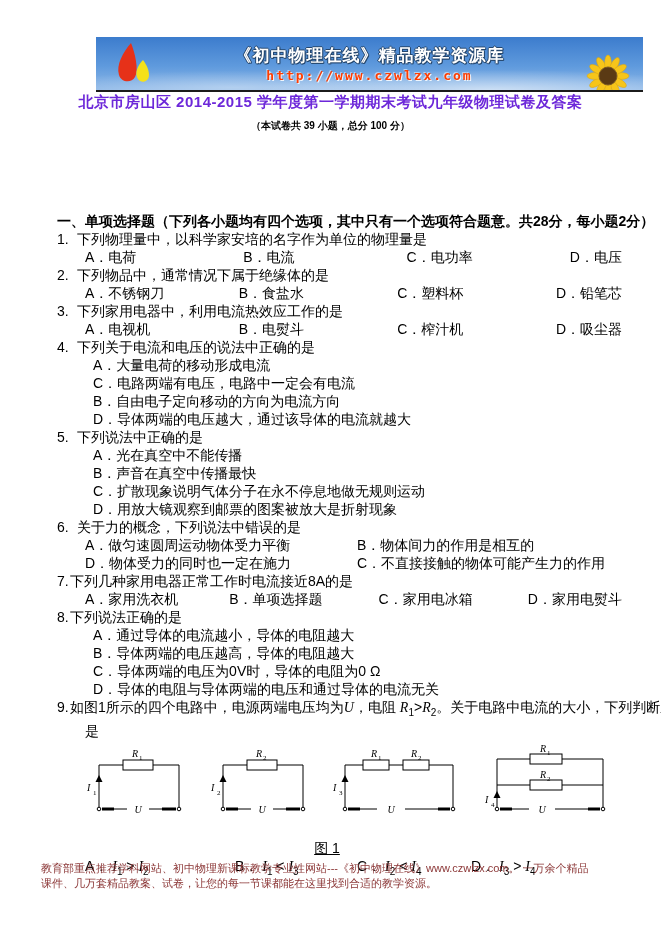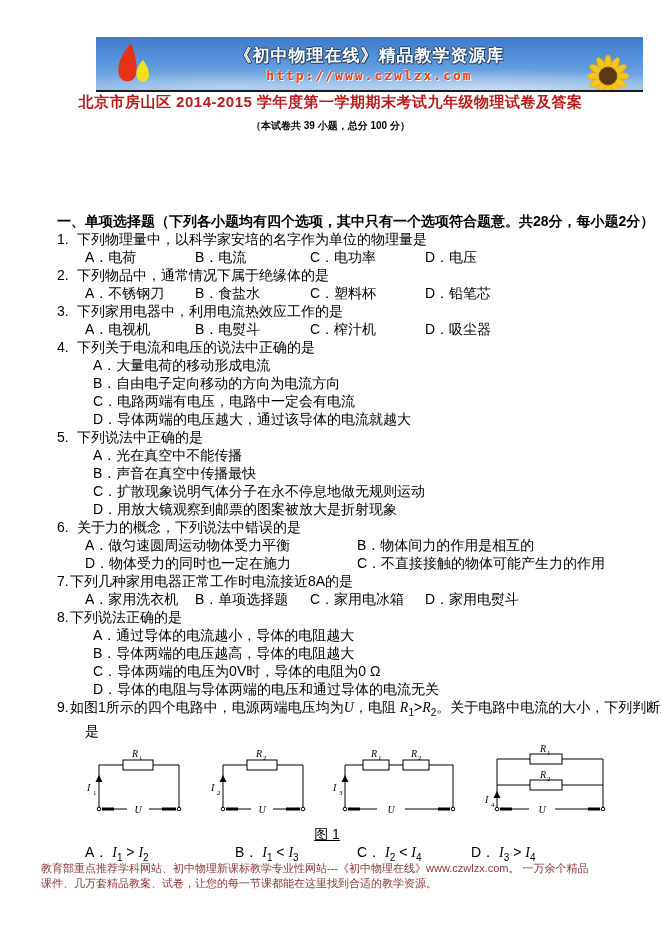--- a/index.html
+++ b/index.html
@@ -25,44 +25,44 @@
   }
   .site-url{
     margin-top:1px;font-family:"DejaVu Sans Mono",monospace;font-size:13px;font-weight:bold;
     color:#ff3c00;letter-spacing:2px;
     text-shadow:1px 1px 0 rgba(255,255,255,.85),-1px -1px 0 rgba(255,255,255,.5);
   }
   .sunflower{flex:0 0 auto;align-self:flex-end;margin-right:6px;margin-bottom:-6px;}
   
   .doc-title{
     position:absolute;left:0;top:93px;width:100%;text-align:center;
-    font-size:15px;font-weight:bold;color:#b91c1c;letter-spacing:.5px;white-space:nowrap;
+    font-size:15px;font-weight:bold;color:#6d28d9;letter-spacing:.5px;white-space:nowrap;
   }
   .doc-subtitle{
     position:absolute;left:0;top:119px;width:100%;text-align:center;
     font-size:10px;font-weight:bold;color:#000;
   }
   
   .content{position:absolute;left:57px;top:180px;width:565px;font-size:14px;line-height:18px;}
   .section-heading{font-weight:bold;white-space:nowrap;margin-top:32px;}
   .q-line{white-space:nowrap;}
   .q-num{display:inline-block;width:20px;}
   .tight .q-num{width:13px;}
   .opts{padding-left:28px;}
-  .row4{display:flex;}
+  .row4{display:flex;justify-content:space-between;}
   .row4 .opt:nth-child(1){width:110px;}
   .row4 .opt:nth-child(2){width:115px;}
   .row4 .opt:nth-child(3){width:115px;}
   .col .opt{display:block;margin-left:8px;}
   .row2{display:flex;}
   .row2 .opt:first-child{width:272px;}
   .q-cont{padding-left:28px;}
   
   .fig-row{display:flex;gap:24px;padding-left:28px;margin-top:5px;align-items:flex-end;}
-  .fig-caption{text-align:center;width:540px;margin-top:2px;text-decoration:underline;}
+  .fig-caption{text-align:center;width:540px;margin-top:16px;text-decoration:underline;}
   .wire{stroke:#000;stroke-width:1;fill:none;}
   .thick{stroke:#000;stroke-width:3;fill:none;}
   .box{fill:#fff;stroke:#000;stroke-width:1;}
   .node{fill:#fff;stroke:#000;stroke-width:1;}
   .solid{fill:#000;stroke:none;}
   .lbl{font-size:10px;font-family:"Liberation Serif",serif;}
   .it{font-style:italic;}
   .subt{font-size:7px;font-family:"Liberation Serif",serif;}
   .um{text-anchor:middle;}
   
@@ -143,22 +143,22 @@
       <span class="opt">B．电熨斗</span>
       <span class="opt">C．榨汁机</span>
       <span class="opt">D．吸尘器</span>
     </div>
   </div>
 
   <div>
     <div class="q-line"><span class="q-num">4.</span><span>下列关于电流和电压的说法中正确的是</span></div>
     <div class="opts col">
       <div class="opt">A．大量电荷的移动形成电流</div>
+      <div class="opt">C．电路两端有电压，电路中一定会有电流</div>
       <div class="opt">B．自由电子定向移动的方向为电流方向</div>
-      <div class="opt">C．电路两端有电压，电路中一定会有电流</div>
       <div class="opt">D．导体两端的电压越大，通过该导体的电流就越大</div>
     </div>
   </div>
 
   <div>
     <div class="q-line"><span class="q-num">5.</span><span>下列说法中正确的是</span></div>
     <div class="opts col">
       <div class="opt">A．光在真空中不能传播</div>
       <div class="opt">B．声音在真空中传播最快</div>
       <div class="opt">C．扩散现象说明气体分子在永不停息地做无规则运动</div>

